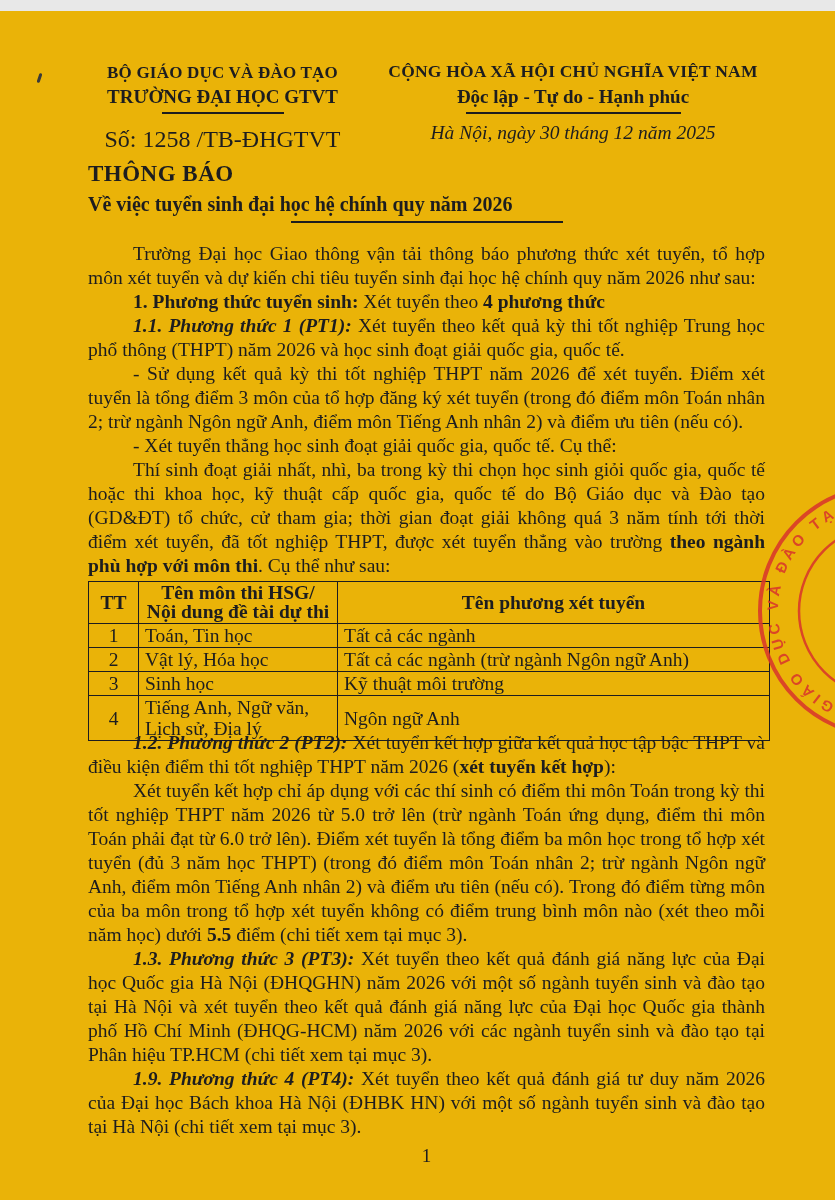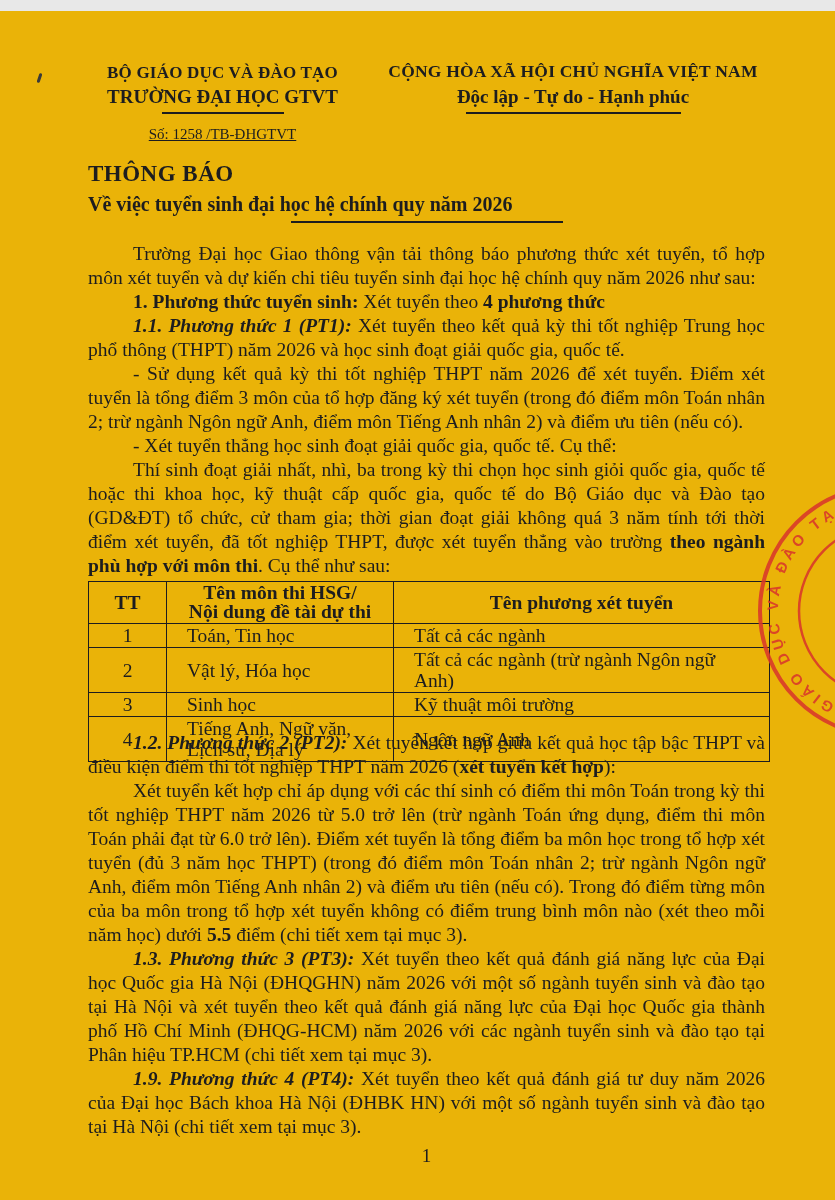--- a/index.html
+++ b/index.html
@@ -6,21 +6,21 @@
   .page{
     position:relative; width:835px; height:1200px; margin:11px auto;
     background:#eab308; overflow:hidden; color:#1d1d1f;
     font-family:"Liberation Serif","DejaVu Serif",serif;
   }
   
   .hdr-left{position:absolute; left:95px; top:52px; width:255px; text-align:center;}
   .hl1{font-size:17px; font-weight:bold; letter-spacing:.2px;}
   .hl2{font-size:19px; font-weight:bold; margin-top:3px;}
   .hl-rule{width:122px; border-top:2px solid #1d1d1f; margin:4px auto 0;}
-  .hl3{font-size:15px; margin-top:12px;text-decoration:underline;}
+  .hl3{font-size:24px; margin-top:12px;}
   .hdr-right{position:absolute; left:373px; top:50px; width:400px; text-align:center;}
   .hr1{font-size:17.5px; font-weight:bold; letter-spacing:.2px;}
   .hr2{font-size:19px; font-weight:bold; margin-top:4px;}
   .hr-rule{width:215px; border-top:2px solid #1d1d1f; margin:4px auto 0;}
   .hr3{font-size:19.5px; font-style:italic; margin-top:8px;}
   
   .title-block{position:absolute; left:88px; top:150px; width:677px; text-align:left;}
   .t1{font-size:23px; font-weight:bold; letter-spacing:.5px;}
   .t2{font-size:20px; font-weight:bold; margin-top:6px;}
   .t-rule{width:272px; border-top:2px solid #1d1d1f; margin:5px auto 0;}
@@ -28,21 +28,21 @@
   .body-a{position:absolute; left:88px; top:231px; width:677px;}
   .body-b{position:absolute; left:88px; top:720px; width:677px;}
   .para{margin:0; text-indent:45px; text-align:justify; font-size:19.5px; line-height:24px;}
   .b{font-weight:bold;}
   .bi{font-weight:bold; font-style:italic;}
   
   .tbl{
     position:absolute; left:88px; top:570px; width:682px;
     border-collapse:collapse; font-size:19.5px; table-layout:fixed;
   }
-  .tbl th,.tbl td{border:1.8px solid #1d1d1f; padding:0 20px; vertical-align:middle;}
+  .tbl th,.tbl td{border:1.8px solid #1d1d1f; padding:0 6px; vertical-align:middle;}
   .tbl th{font-weight:bold; text-align:center; line-height:19px; padding-top:1px; padding-bottom:2px;}
   .tbl td{line-height:21px; padding-top:1px; padding-bottom:1px;}
   .tbl .c0{width:37px; text-align:center;}
   .tbl .c1{width:186px;}
   .tbl .c2{width:auto;}
   
   .stamp-clip{position:absolute; left:745px; top:465px; width:90px; height:270px; overflow:hidden; opacity:.88;}
   .stamp-clip svg{display:block;}
   .stamp-ring{fill:none; stroke:#d9372b;}
   .stamp-text{font-family:"Liberation Sans","DejaVu Sans",sans-serif; font-weight:bold; fill:#d9372b;}
@@ -70,20 +70,21 @@
     <div class="hl1">BỘ GIÁO DỤC VÀ ĐÀO TẠO</div>
     <div class="hl2">TRƯỜNG ĐẠI HỌC GTVT</div>
     <div class="hl-rule"></div>
     <div class="hl3">Số: 1258 /TB-ĐHGTVT</div>
   </div>
 
   <div class="hdr-right">
     <div class="hr1">CỘNG HÒA XÃ HỘI CHỦ NGHĨA VIỆT NAM</div>
     <div class="hr2">Độc lập - Tự do - Hạnh phúc</div>
     <div class="hr-rule"></div>
+    <div class="hr3">Hà Nội, ngày 30 tháng 12 năm 2025</div>
   </div>
 
   <div class="title-block">
     <div class="t1">THÔNG BÁO</div>
     <div class="t2">Về việc tuyển sinh đại học hệ chính quy năm 2026</div>
     <div class="t-rule"></div>
   </div>
 
   <div class="body-a">
       <p class="para"><span>Trường Đại học Giao thông vận tải thông báo phương thức xét tuyển, tổ hợp môn xét tuyển và dự kiến chi tiêu tuyển sinh đại học hệ chính quy năm 2026 như sau:</span></p>

